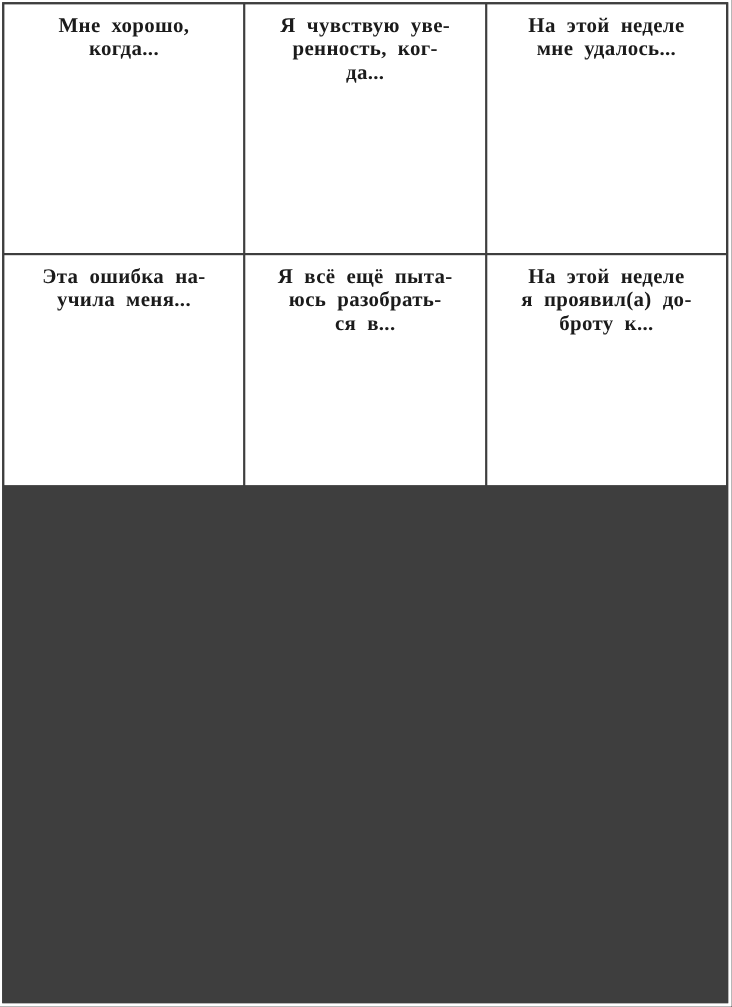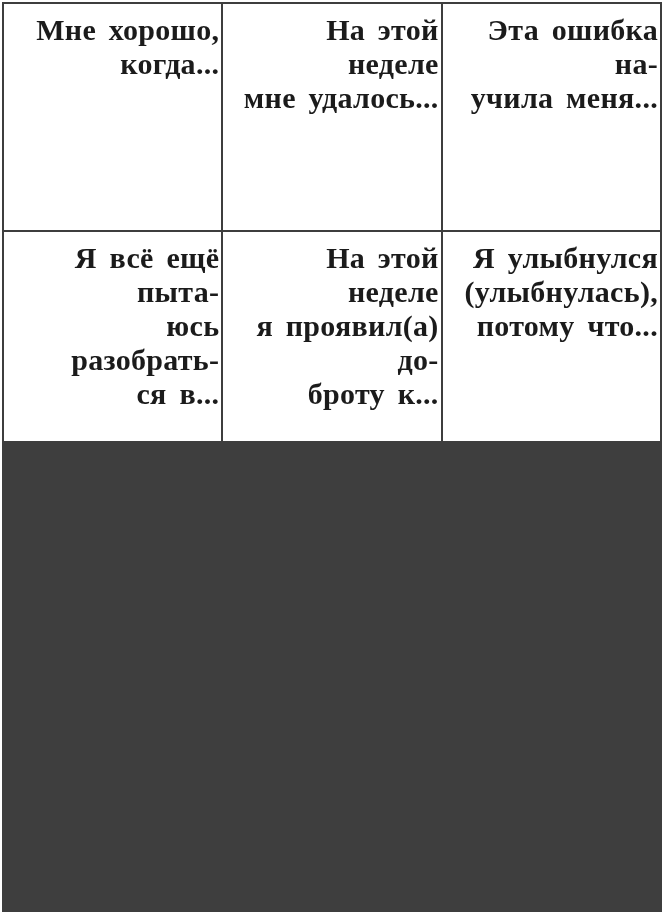--- a/index.html
+++ b/index.html
@@ -26,38 +26,43 @@
     background: #3e3e3e;          
     border: 2px solid #3e3e3e;
   }
   .cell {
     background: #ffffff;
     padding: 9px 2px 0 2px;
     overflow: hidden;
   }
   .prompt {
     white-space: pre-line;        
-    text-align: right;
+    text-align: center;
     font-weight: bold;
-    font-size: 30px;
+    font-size: 19px;
     line-height: 1.13;
     color: #1b1b1b;
     word-spacing: 5px;
     letter-spacing: 0.3px;
   }
 </style>
 </head>
 <body>
 
 <div class="sheet">
   <div class="grid">
 
     <div class="cell">
       <div class="prompt">Мне хорошо,
 когда...</div>
+    </div>
+    <div class="cell">
+      <div class="prompt">Я чувствую уве-
+ренность, ког-
+да...</div>
     </div>
 
     <div class="cell">
       <div class="prompt">На этой неделе
 мне удалось...</div>
     </div>
     <div class="cell">
       <div class="prompt">Эта ошибка на-
 учила меня...</div>
     </div>
@@ -66,20 +71,15 @@
       <div class="prompt">Я всё ещё пыта-
 юсь разобрать-
 ся в...</div>
     </div>
 
     <div class="cell">
       <div class="prompt">На этой неделе
 я проявил(а) до-
 броту к...</div>
     </div>
-    <div class="cell">
-      <div class="prompt">Я улыбнулся
-(улыбнулась),
-потому что...</div>
-    </div>
 
   </div>
 </div>
 
 </body></html>

